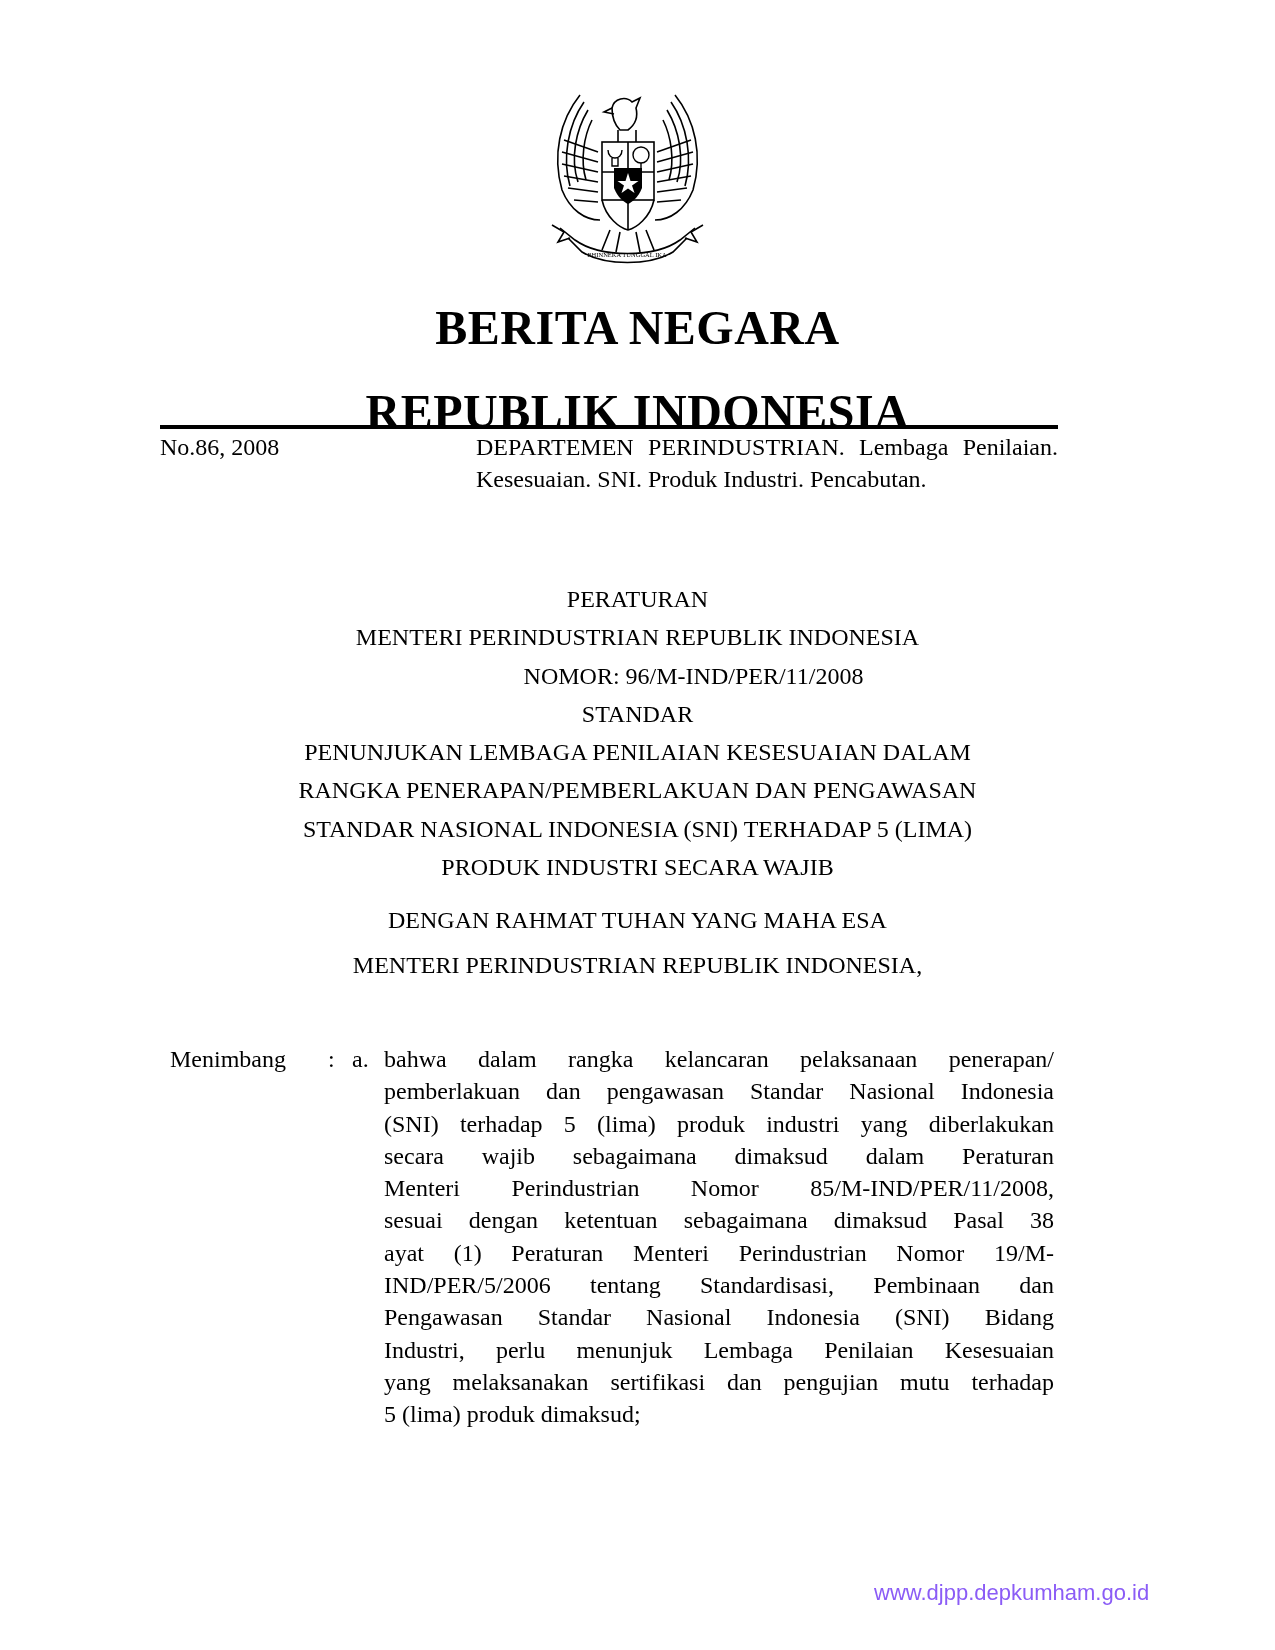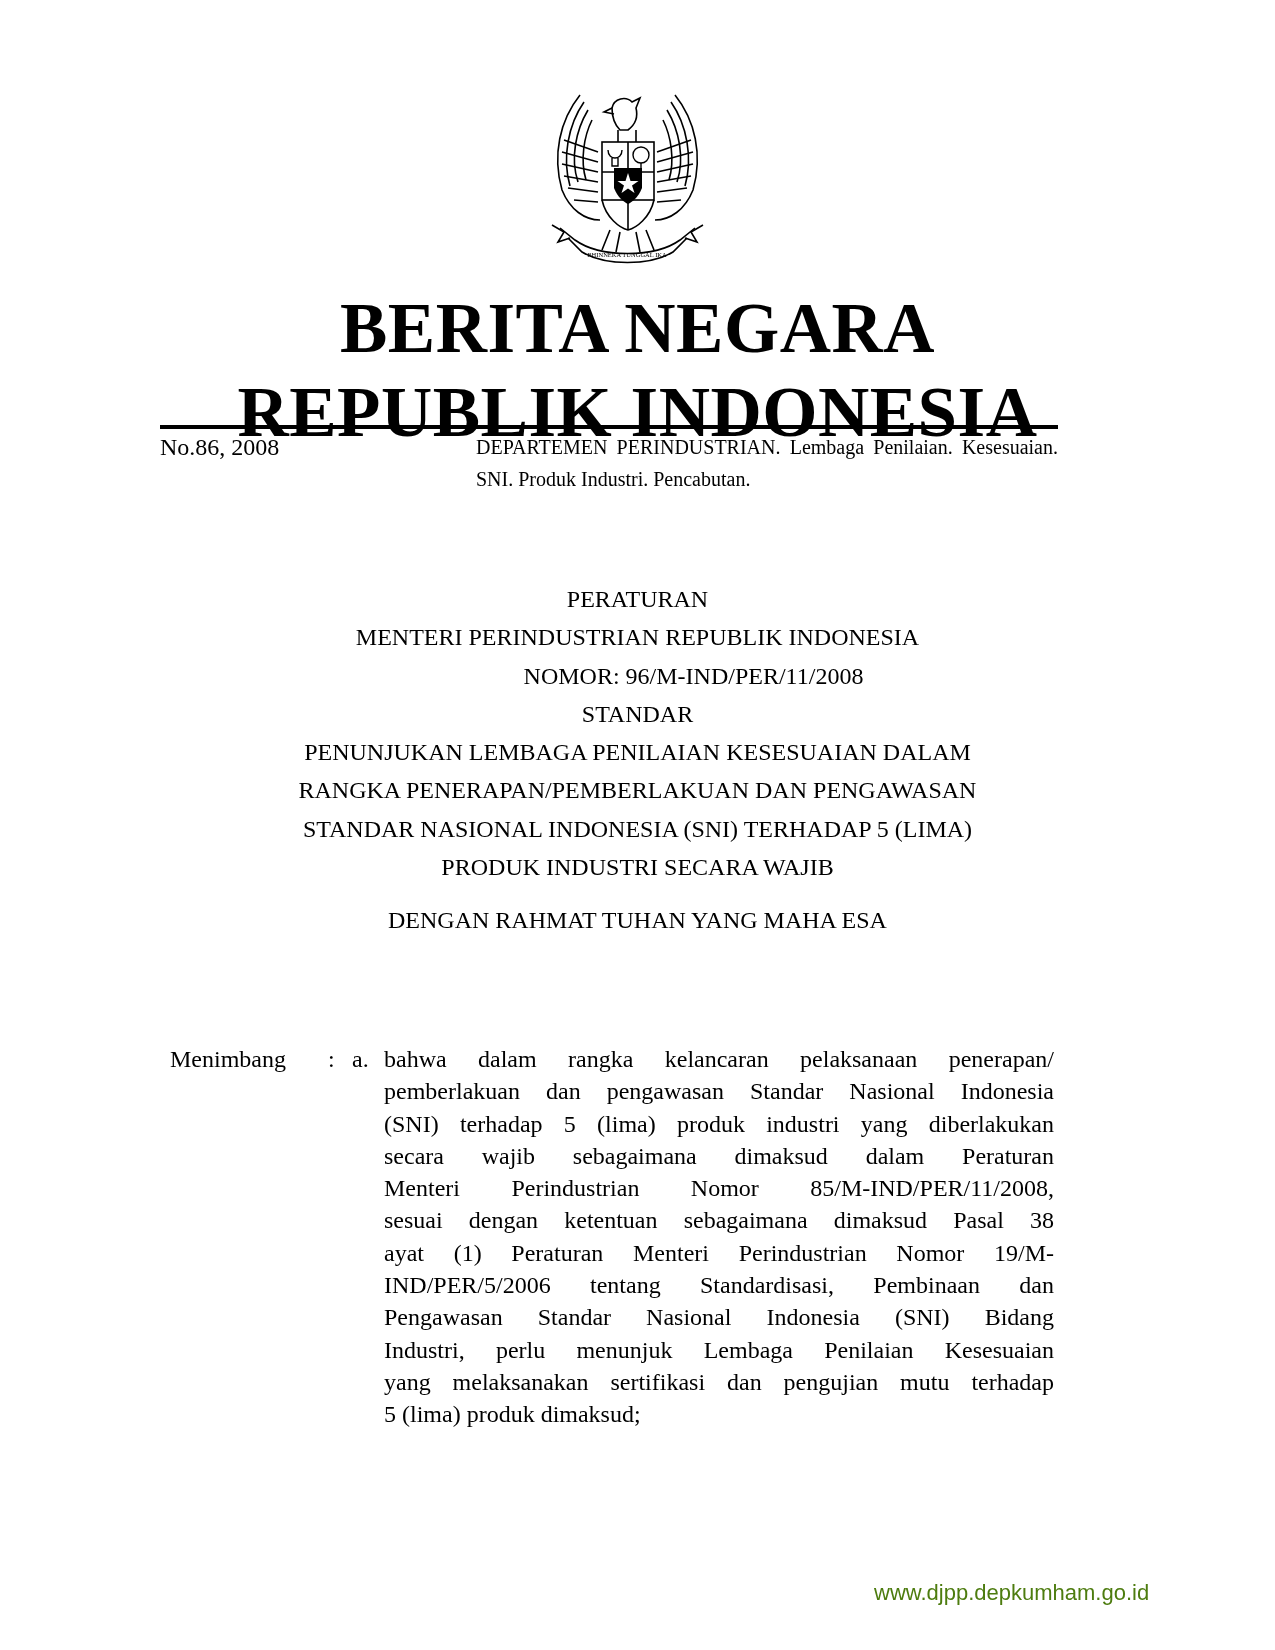--- a/index.html
+++ b/index.html
@@ -1,39 +1,39 @@
 <!DOCTYPE html>
 <html><head>
 <meta charset="utf-8">
 <style>
   html, body { margin:0; padding:0; background:#ffffff; }
   body { width:1275px; height:1650px; position:relative; overflow:hidden;
          font-family:"Liberation Serif", "DejaVu Serif", serif; color:#000; }
   .emblem { position:absolute; left:540px; top:80px; width:175px; height:190px; }
   .masthead { position:absolute; left:0; width:1275px; text-align:center; font-weight:bold;
-              font-size:71px; line-height:60px; letter-spacing:0.5px; }
+              font-size:48px; line-height:60px; letter-spacing:0.5px; }
   .mh1 { top:298px; }
   .mh2 { top:362px;margin-top:20px; }
   .rule { position:absolute; left:160px; top:425px; width:898px; height:4px; background:#000; }
   .gazette-no { position:absolute; left:160px; top:431px; font-size:24px; line-height:32px; }
-  .summary { position:absolute; left:476px; top:431px; width:582px; font-size:20px; line-height:32px;
+  .summary { position:absolute; left:476px; top:431px; width:582px; font-size:24px; line-height:32px;
              text-align:justify; }
   .center-block { position:absolute; left:0; width:1275px; text-align:center; font-size:24px; line-height:38.3px; }
   .reg-title { top:580px;text-align:center; }
   .nomor { padding-left:112px; }
   .preamble { top:898px; line-height:45px; }
   .consid { position:absolute; left:170px; top:1043px; width:888px; font-size:24px; line-height:32.3px; }
   .consid-label { position:absolute; left:0; top:0; }
   .consid-colon { position:absolute; left:158px; top:0; }
   .consid-letter { position:absolute; left:182px; top:0; }
   .consid-text { position:absolute; left:214px; top:0; width:670px; text-align:justify; }
   .consid-text span.line { display:block; text-align:justify; text-align-last:justify; }
   .consid-text span.line.last { text-align-last:left; }
   .watermark { position:absolute; left:874px; top:1580px; font-family:"Liberation Sans", "DejaVu Sans", sans-serif;
-               font-size:22px; color:#4d7c0f; }
+               font-size:22px; color:#8b5cf6; }
 </style>
 </head>
 <body>
 
 <div class="emblem">
   <svg width="175" height="190" viewBox="0 0 175 190">
     <g fill="none" stroke="#000" stroke-width="1.6">
 
       <path d="M40 15 C20 40 12 75 22 110 C30 130 45 140 60 140"></path>
       <path d="M44 22 C28 45 22 78 30 106"></path>
@@ -99,20 +99,21 @@
   <div class="nomor">NOMOR: 96/M-IND/PER/11/2008</div>
   <div>STANDAR</div>
   <div>PENUNJUKAN LEMBAGA PENILAIAN KESESUAIAN DALAM</div>
   <div>RANGKA PENERAPAN/PEMBERLAKUAN DAN PENGAWASAN</div>
   <div>STANDAR NASIONAL INDONESIA (SNI) TERHADAP 5 (LIMA)</div>
   <div>PRODUK INDUSTRI SECARA WAJIB</div>
 </div>
 
 <div class="center-block preamble">
   <div>DENGAN RAHMAT TUHAN YANG MAHA ESA</div>
+  <div>MENTERI PERINDUSTRIAN REPUBLIK INDONESIA,</div>
 </div>
 
 <div class="consid">
   <div class="consid-label">Menimbang</div>
   <div class="consid-colon">:</div>
   <div class="consid-letter">a.</div>
   <div class="consid-text">
     <span class="line">bahwa dalam rangka kelancaran pelaksanaan penerapan/</span>
     <span class="line">pemberlakuan dan pengawasan Standar Nasional Indonesia</span>
     <span class="line">(SNI) terhadap 5 (lima) produk industri yang diberlakukan</span>

